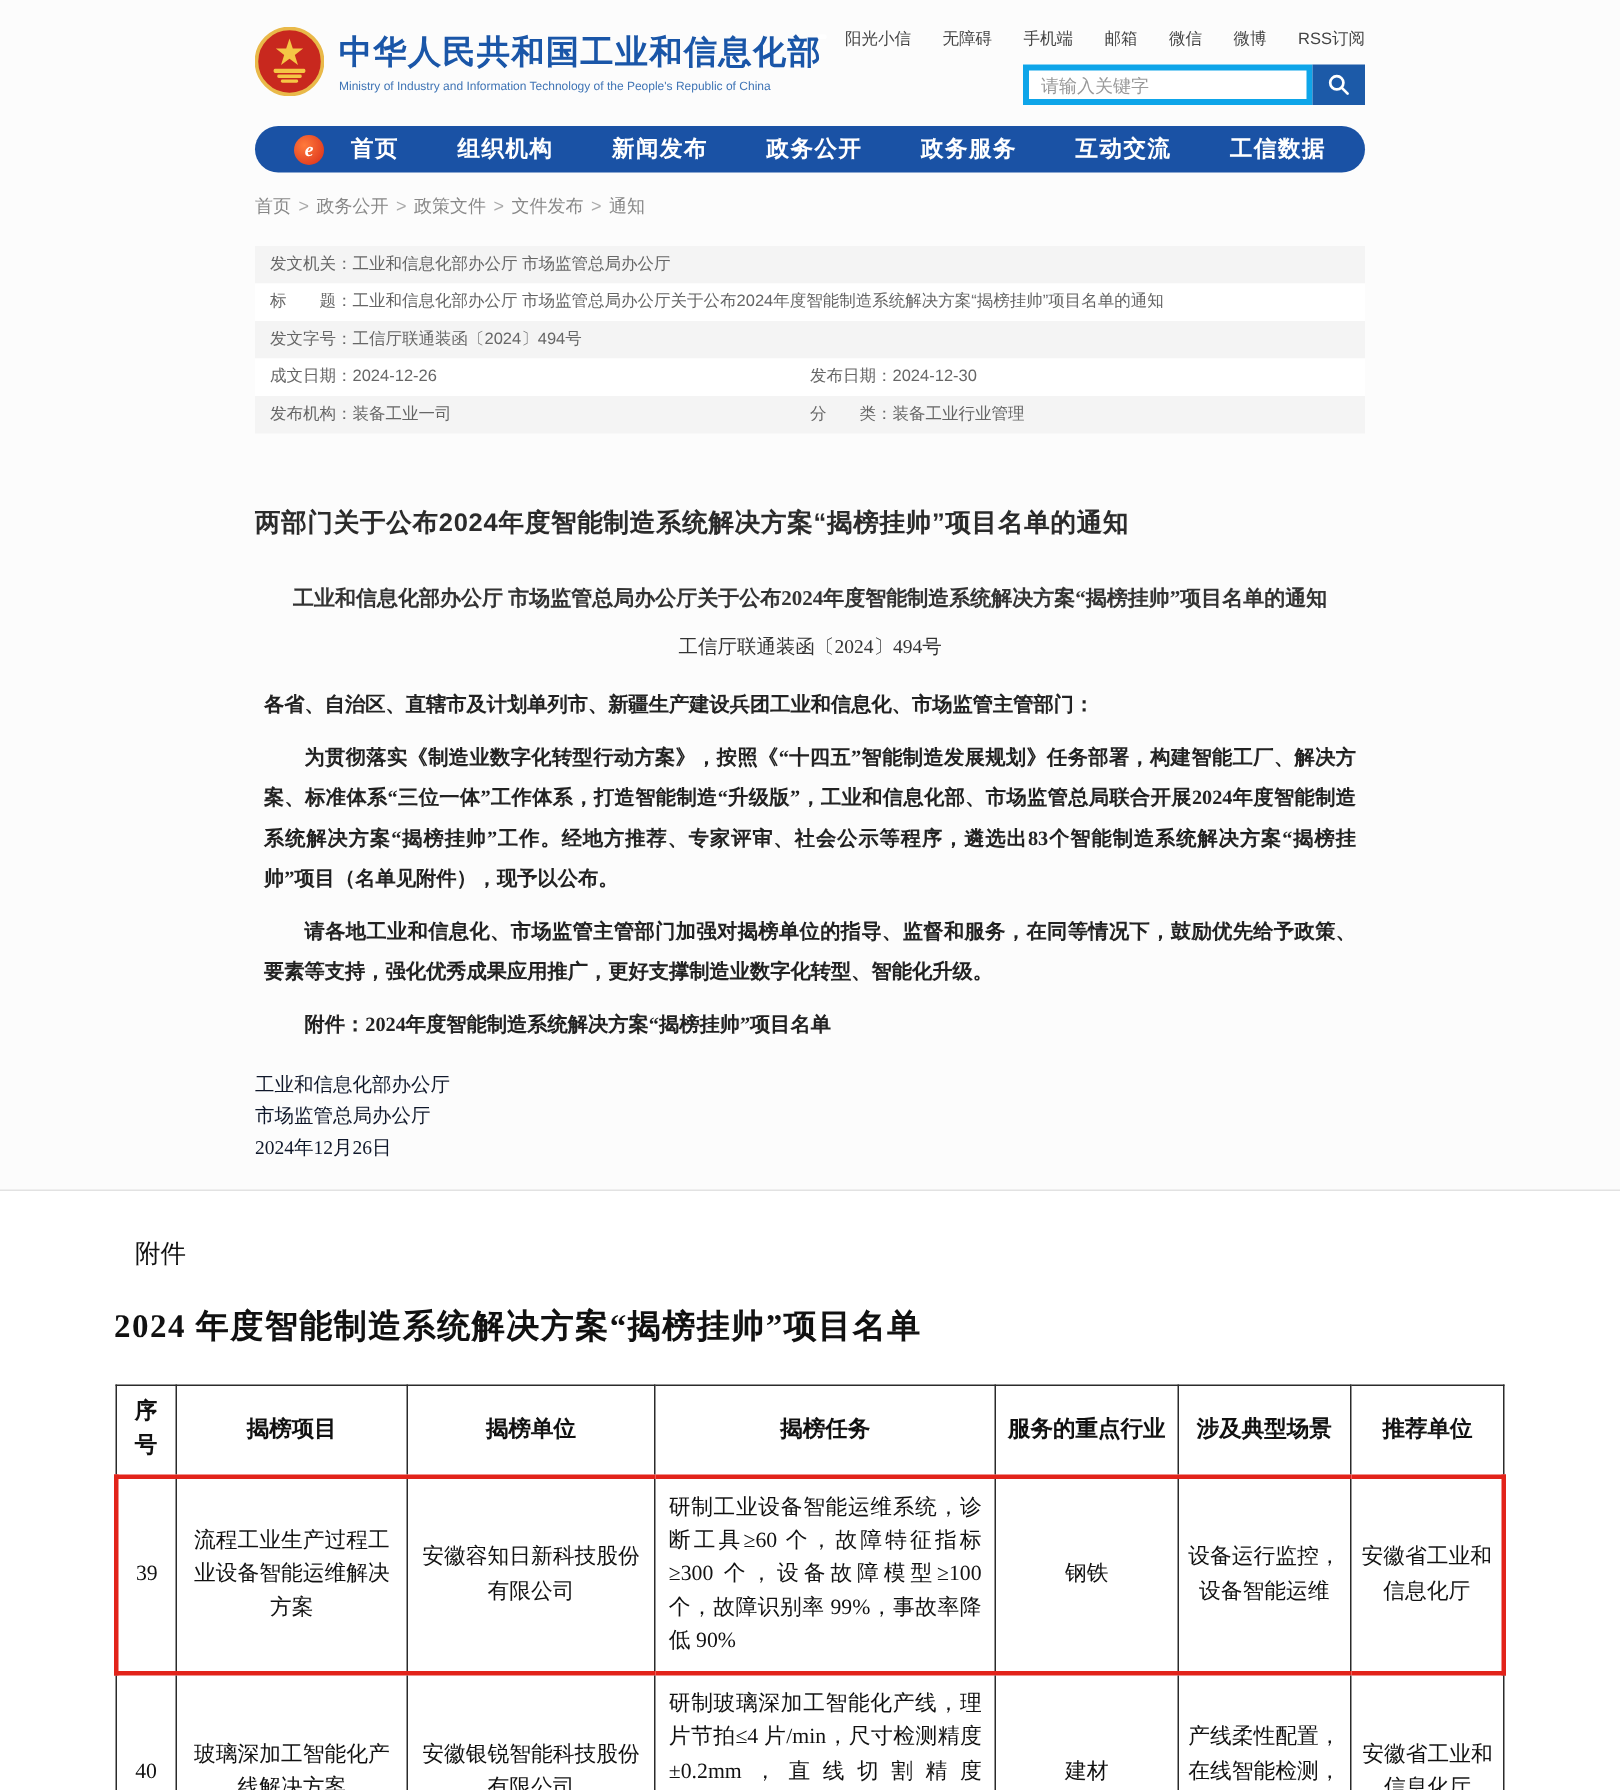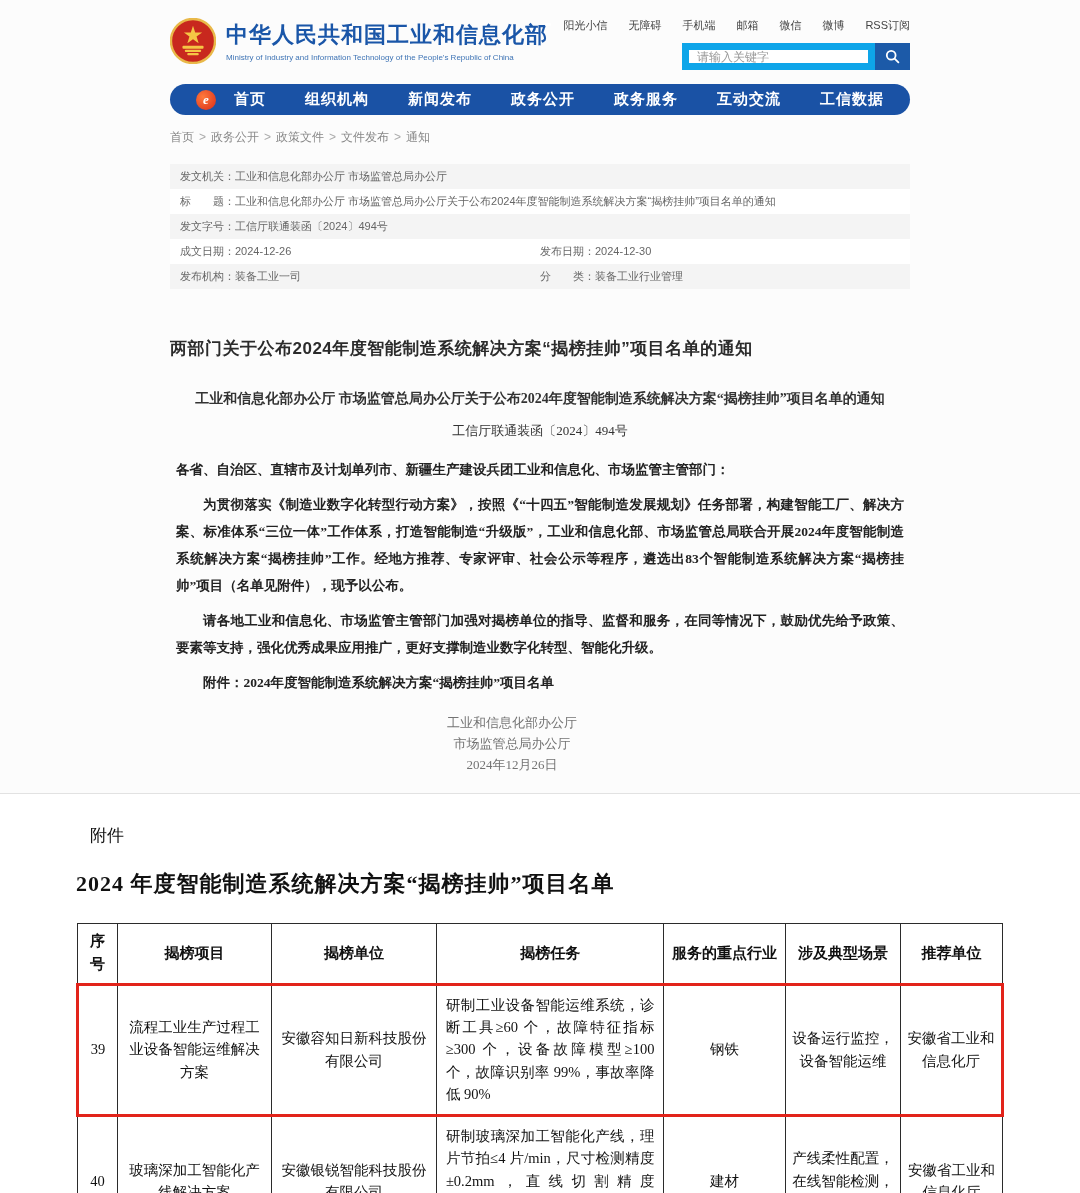--- a/index.html
+++ b/index.html
@@ -13,21 +13,21 @@
   .emblem { width:46px; height:46px; flex:none; }
   .brand-text .site-title { font-size:22px; font-weight:bold; color:#1a56a8; letter-spacing:1px; }
   .brand-text .site-subtitle { font-size:8px; color:#3f74b5; margin-top:3px; }
 
   .header-right { width:228px; }
   .quick-links { display:flex; align-items:center; gap:21px; font-size:11px; color:#444; white-space:nowrap; justify-content:flex-end; }
   .quick-links span[data-interactable="true"] { cursor:pointer; }
   .chat-ico { width:12px; height:12px; background:#3b82c4; border-radius:2px 2px 2px 0; display:inline-block; position:relative; }
   .chat-ico::after { content:""; position:absolute; left:3px; top:3px; width:6px; height:3px; background:#fff; border-radius:1px; }
   .search-row { display:flex; margin-top:10px; }
-  .search-input { flex:1; height:27px; border:7px solid #0ea5e9; background:#fff; padding:0 8px; font-size:12px; color:#333; outline:none; }
+  .search-input { flex:1; height:27px; border:4px solid #0ea5e9; background:#fff; padding:0 8px; font-size:12px; color:#333; outline:none; }
   .search-input::placeholder { color:#999; }
   .search-btn { width:35px; height:27px; background:#1c5aa8; border:none; cursor:pointer; display:flex; align-items:center; justify-content:center; }
 
   .main-nav { width:740px; margin:14px auto 0; height:31px; background:#1a52a5; border-radius:16px; display:flex; align-items:center; padding:0 26px; }
   .nav-logo { width:20px; height:20px; border-radius:50%; background:radial-gradient(circle at 35% 35%, #ff7a3c, #d92b18); color:#fff; font-weight:bold; font-style:italic; font-size:13px; display:flex; align-items:center; justify-content:center; margin-right:18px; flex:none; font-family:"Liberation Serif", serif; }
   .nav-items { display:flex; flex:1; justify-content:space-between; }
   .nav-item { color:#fff; font-size:15px; font-weight:bold; cursor:pointer; letter-spacing:1px; }
 
   .breadcrumb { width:740px; margin:14px auto 0; font-size:12px; color:#888; }
   .breadcrumb a { color:#888; text-decoration:none; cursor:pointer; }
@@ -40,21 +40,21 @@
   .meta-cell.half { width:50%; flex:none; }
   .meta-label { white-space:nowrap; }
 
   .doc { width:740px; margin:0 auto; font-family:"Liberation Serif", serif; }
   .doc-title { margin-top:48px; text-align:left; font-size:17px; font-weight:bold; color:#2b2b2b; font-family:"Liberation Sans", sans-serif; letter-spacing:0.5px; }
   .doc-subtitle { margin-top:30px; text-align:center; font-size:14px; font-weight:bold; color:#333; }
   .doc-number { margin-top:14px; text-align:center; font-size:13px; color:#333; }
   .doc-body { margin-top:16px; padding:0 6px; }
   .doc-body p { font-size:13.5px; line-height:27px; color:#222; text-align:justify;font-weight:bold; }
   .doc-body p.indent { text-indent:2em; margin-top:8px; }
-  .doc-sign { margin-top:16px; padding-right:56px; text-align:center; font-size:13px; line-height:21px; color:#737373; }
+  .doc-sign { margin-top:16px; padding-right:56px; text-align:left; font-size:13px; line-height:21px; color:#0f172a; }
 
   
   .attachment { width:928px; margin:0 auto; font-family:"Liberation Serif", serif; padding-bottom:50px; }
   .att-label { margin-top:30px; margin-left:14px; font-size:17px; color:#111; }
   .att-title { margin-top:22px; font-size:22px; font-weight:bold; color:#111; letter-spacing:1px; }
 
   table.att-table { width:100%; margin-top:24px; border-collapse:collapse; }
   .att-table th, .att-table td { border:1px solid #2b2b2b; font-size:14.5px; color:#111; text-align:center; vertical-align:middle; padding:6px 6px; line-height:1.55; }
   .att-table th { font-weight:bold; height:40px; font-size:15px; }
   .att-table td.task { text-align:justify; padding:8px 9px; }

